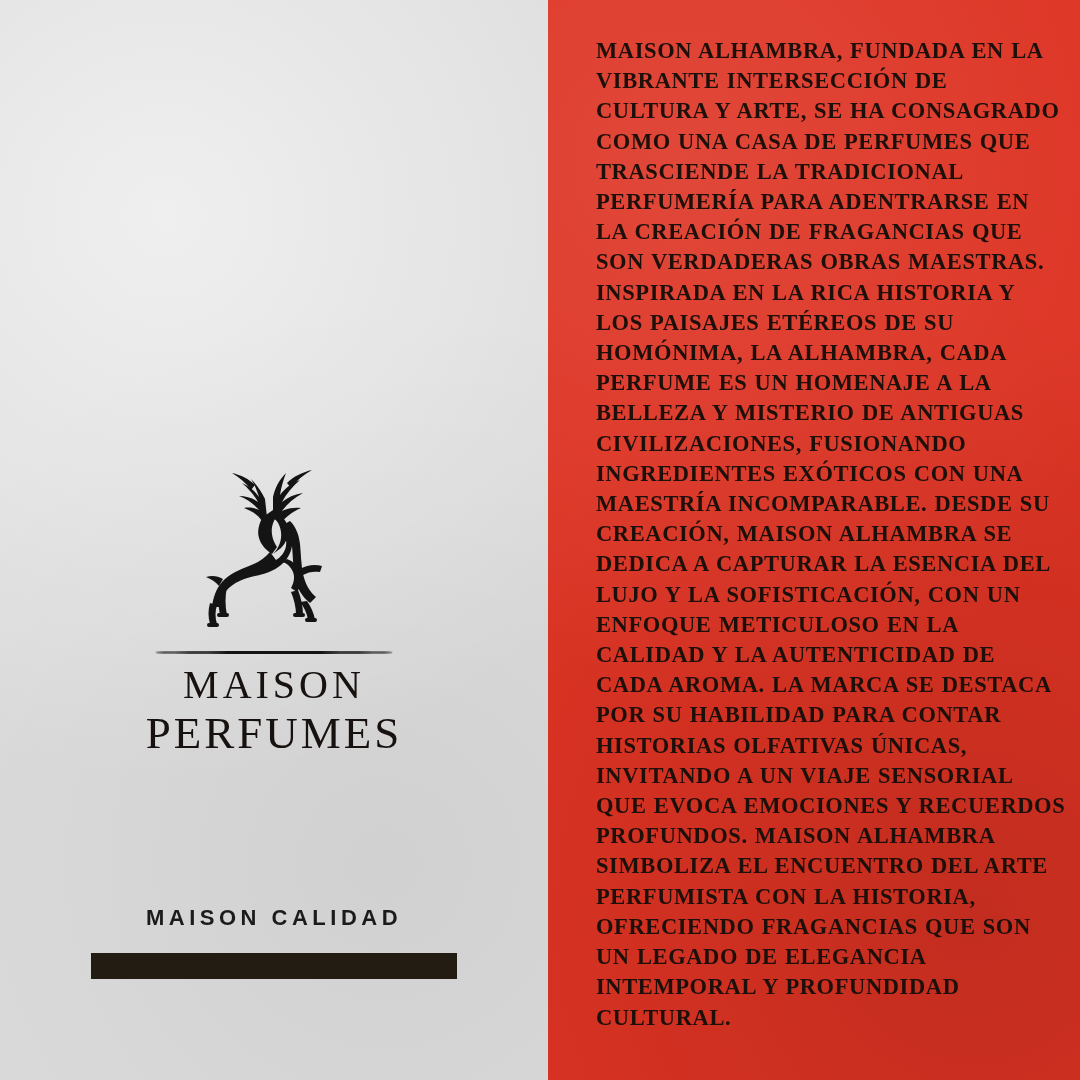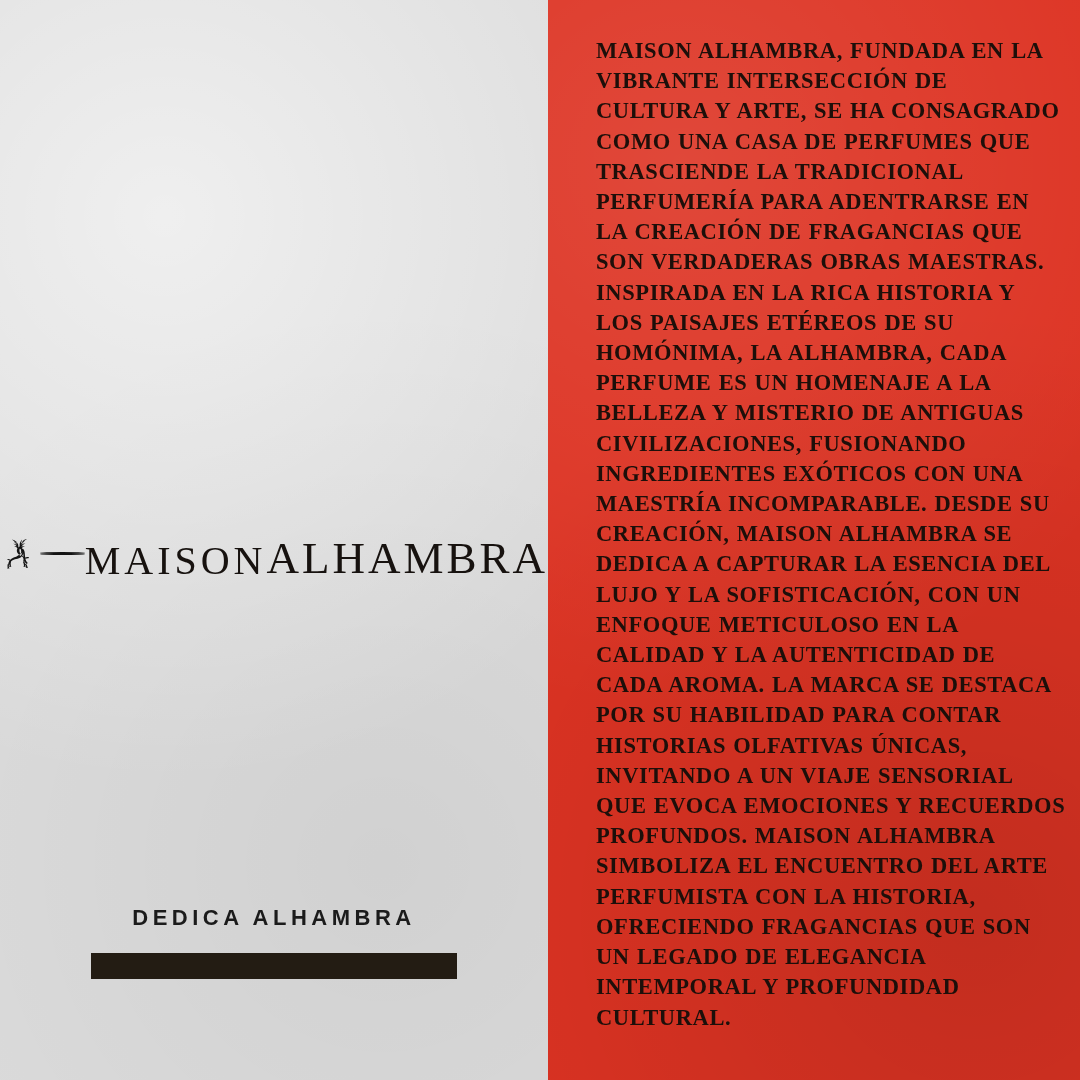--- a/index.html
+++ b/index.html
@@ -35,21 +35,21 @@
     align-items: center;
     justify-content: flex-start;
     box-sizing: border-box;
   }
   .brand-block {
     position: absolute;
     top: 455px;
     left: 0;
     right: 0;
     display: flex;
-    flex-direction: row;
+    flex-direction: column;
     align-items: center;
   }
   .deer-logo {
     width: 210px;
     height: 200px;
     display: block;
   }
   .logo-rule {
     width: 238px;
     height: 0;
@@ -155,25 +155,25 @@
           <path d="M54 124 C49 121 43 120 37 122 C42 124 47 127 50 131 Z"></path>
 
           <rect x="38" y="168" width="12" height="4" rx="2"></rect>
           <rect x="48" y="158" width="12" height="4" rx="2"></rect>
           <rect x="124" y="158" width="12" height="4" rx="2"></rect>
           <rect x="136" y="163" width="12" height="4" rx="2"></rect>
         </g>
       </svg>
       <div class="logo-rule"></div>
       <div class="brand-name-1">MAISON</div>
-      <div class="brand-name-2">ALHAMBRA</div>
+      <div class="brand-name-2">PERFUMES</div>
     </div>
 
     <div class="footer-block">
-      <div class="footer-label">DEDICA ALHAMBRA</div>
+      <div class="footer-label">MAISON CALIDAD</div>
       <div class="footer-bar"></div>
     </div>
 
   </div>
 
   <div class="right-panel">
     <p class="description">MAISON ALHAMBRA, FUNDADA EN LA VIBRANTE INTERSECCIÓN DE CULTURA Y ARTE, SE HA CONSAGRADO COMO UNA CASA DE PERFUMES QUE TRASCIENDE LA TRADICIONAL PERFUMERÍA PARA ADENTRARSE EN LA CREACIÓN DE FRAGANCIAS QUE SON VERDADERAS OBRAS MAESTRAS. INSPIRADA EN LA RICA HISTORIA Y LOS PAISAJES ETÉREOS DE SU HOMÓNIMA, LA ALHAMBRA, CADA PERFUME ES UN HOMENAJE A LA BELLEZA Y MISTERIO DE ANTIGUAS CIVILIZACIONES, FUSIONANDO INGREDIENTES EXÓTICOS CON UNA MAESTRÍA INCOMPARABLE. DESDE SU CREACIÓN, MAISON ALHAMBRA SE DEDICA A CAPTURAR LA ESENCIA DEL LUJO Y LA SOFISTICACIÓN, CON UN ENFOQUE METICULOSO EN LA CALIDAD Y LA AUTENTICIDAD DE CADA AROMA. LA MARCA SE DESTACA POR SU HABILIDAD PARA CONTAR HISTORIAS OLFATIVAS ÚNICAS, INVITANDO A UN VIAJE SENSORIAL QUE EVOCA EMOCIONES Y RECUERDOS PROFUNDOS. MAISON ALHAMBRA SIMBOLIZA EL ENCUENTRO DEL ARTE PERFUMISTA CON LA HISTORIA, OFRECIENDO FRAGANCIAS QUE SON UN LEGADO DE ELEGANCIA INTEMPORAL Y PROFUNDIDAD CULTURAL.</p>
   </div>
 
 </div>

